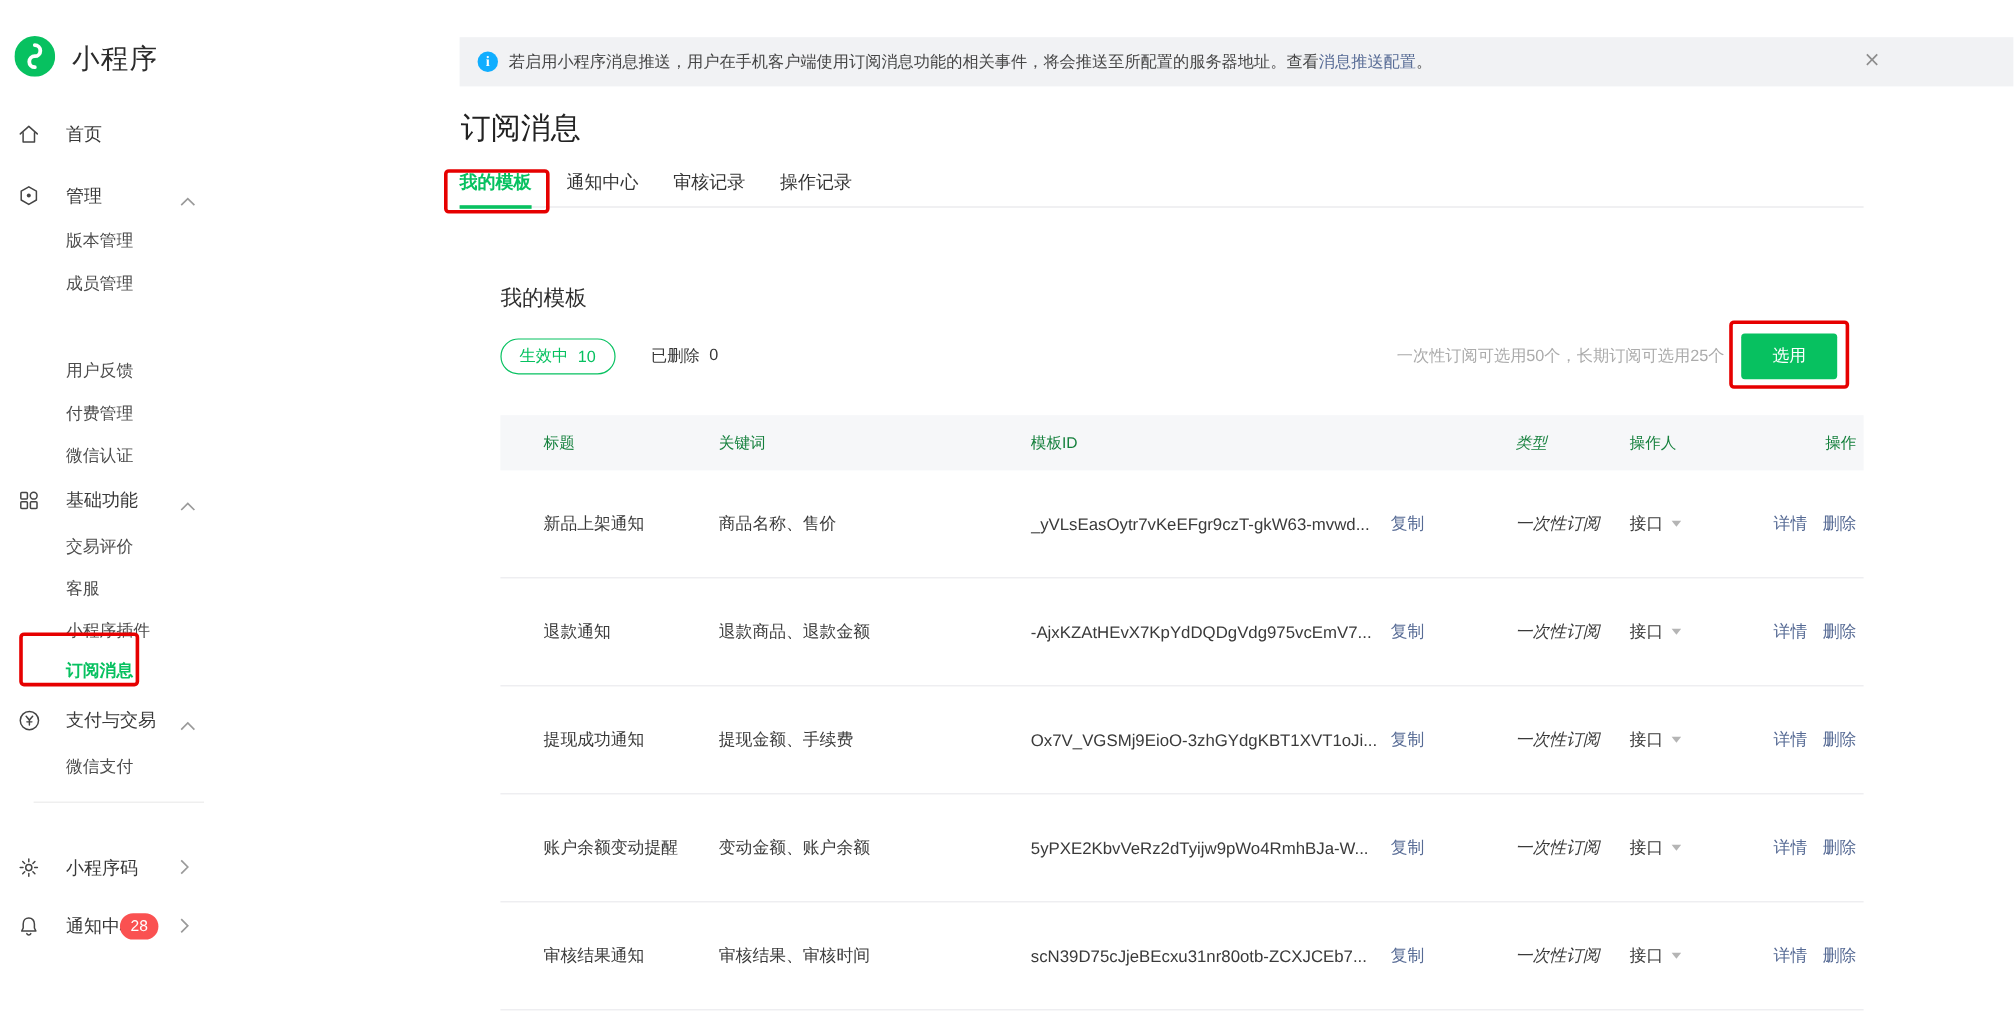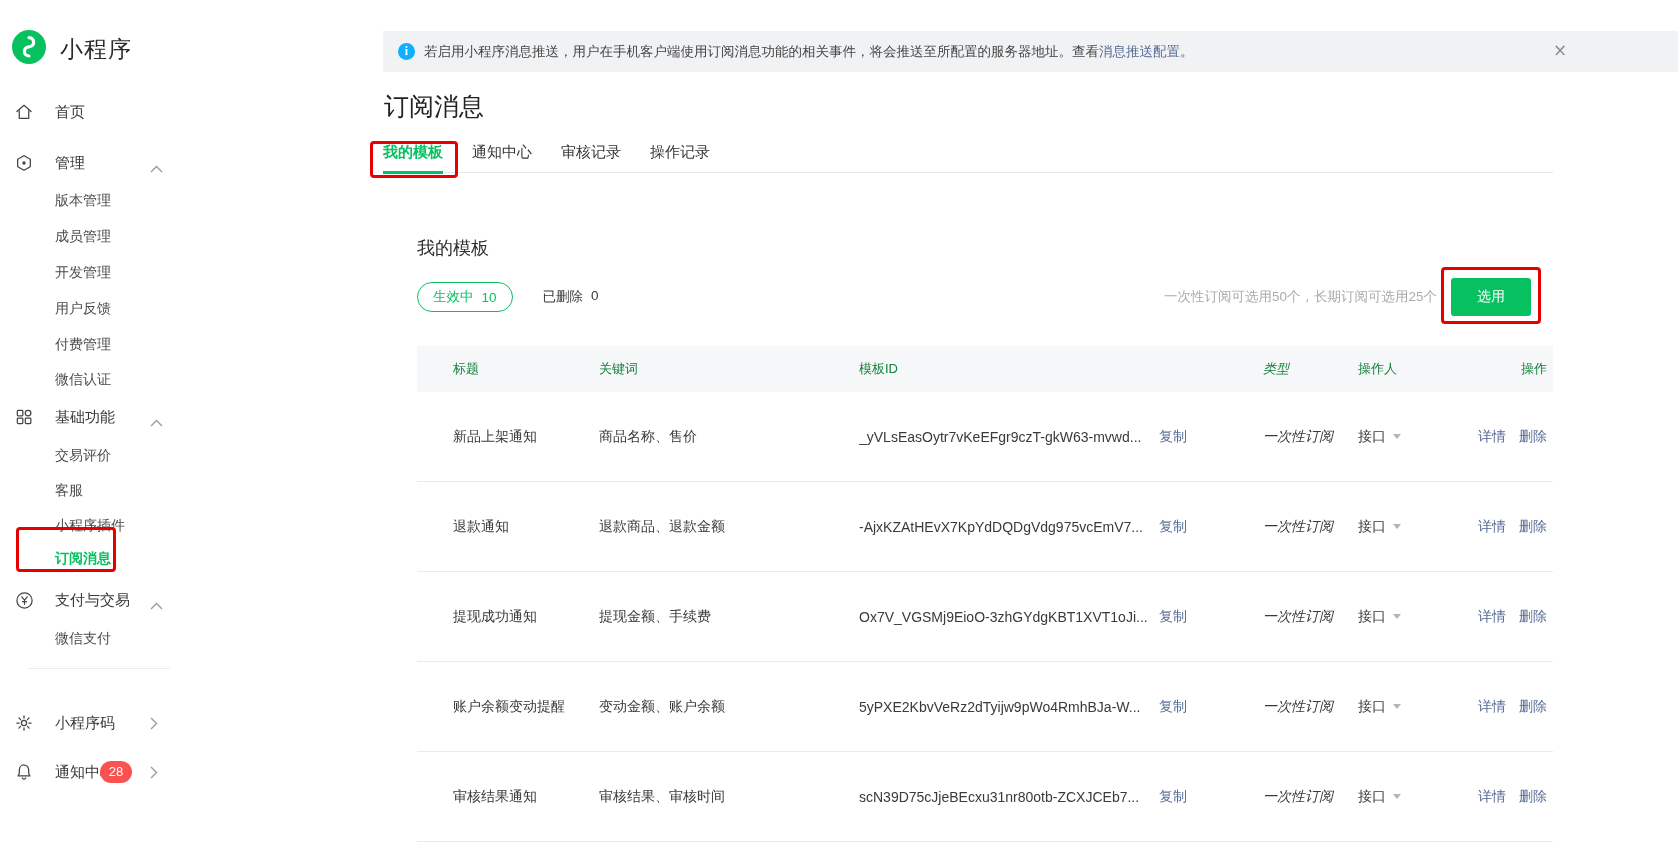--- a/index.html
+++ b/index.html
@@ -98,23 +98,20 @@
       <span class="nav-chevron"><svg width="13" height="8" viewBox="0 0 13 8" fill="none" stroke="#9a9a9a" stroke-width="1.4">
             <path d="M1 7l5.5-5.5L12 7"></path>
           </svg></span>
     </div>
     <div class="nav-item nav-sub" style="top:183px">
         <span class="nav-label">版本管理</span>
       </div>
     <div class="nav-item nav-sub" style="top:219px">
         <span class="nav-label">成员管理</span>
       </div>
-    <div class="nav-item nav-sub" style="top:255px">
-        <span class="nav-label">开发管理</span>
-      </div>
     <div class="nav-item nav-sub" style="top:327px">
         <span class="nav-label">付费管理</span>
       </div>
     <div class="nav-item nav-sub" style="top:291px">
         <span class="nav-label">用户反馈</span>
       </div>
     <div class="nav-item nav-sub" style="top:362px">
         <span class="nav-label">微信认证</span>
       </div>
 

